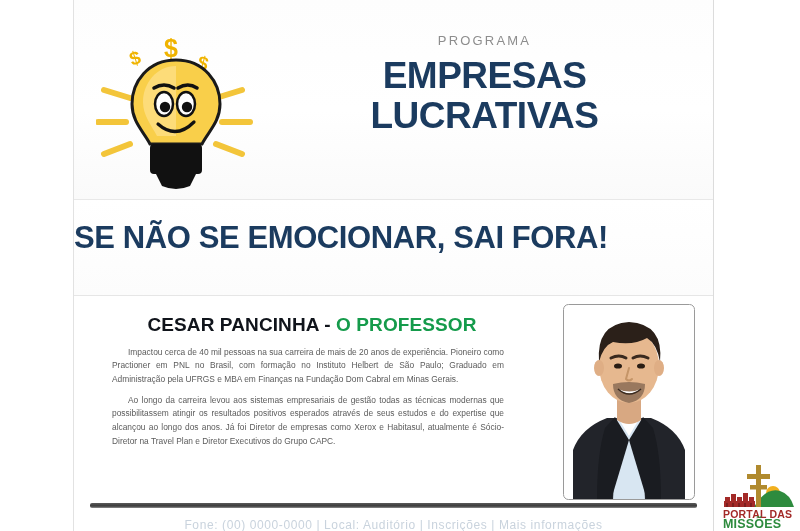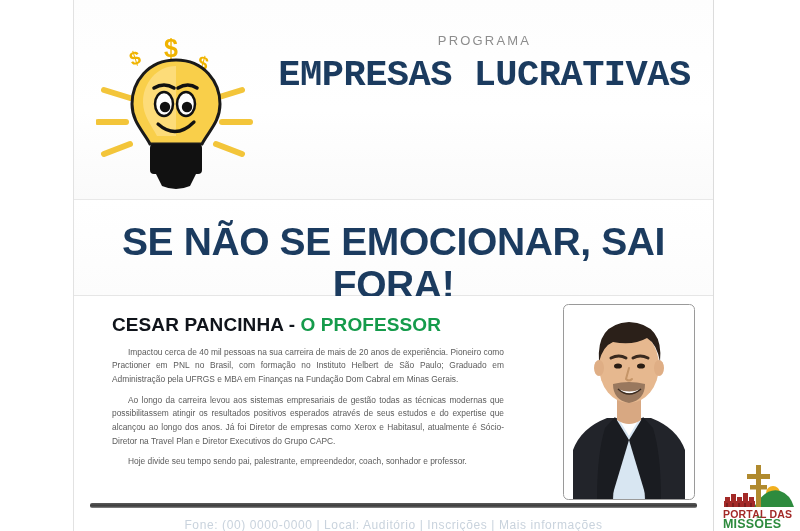--- a/index.html
+++ b/index.html
@@ -64,38 +64,37 @@
   }
   .bigtitle {
     color: #1b3b5f;
     font-weight: bold;
     text-align: center;
     letter-spacing: -0.5px;
     line-height: 1.07;
     margin-top: 8px;
   }
   .bigtitle .l1 { display:block; font-size: 37px; }
-  .bigtitle .l2 { display:block; font-size: 37px; font-family: Liberation Mono, monospace; }
+  .bigtitle .l2 { display:block; font-size: 37px; }
 
   
   #palestra-band {
     position: relative;
     height: 96px;
     background: linear-gradient(180deg, #ffffff 0%, #fcfcfc 100%);
     border-bottom: 1px solid #e6e6e6;
     box-sizing: border-box;
     padding-top: 16px;
   }
   #palestra-band .kicker { font-size: 19px; letter-spacing: 2.4px; }
   .palestra-title {
     margin-top: 5px;
     color: #1b3b5f;
     font-weight: bold;
-    font-size: 39px;
-    text-align: center;
+    font-size: 31px;
     letter-spacing: -0.4px;
     line-height: 1.1;
   }
 
   
   #speaker-band {
     position: relative;
     height: 209px;
     background: #ffffff;
     box-sizing: border-box;
@@ -106,20 +105,21 @@
     top: 18px;
     width: 400px;
   }
   #speaker-name {
     font-size: 19px;
     font-weight: bold;
     letter-spacing: 0.1px;
     line-height: 1.15;
     margin-bottom: 10px;
     white-space: nowrap;
+    text-align: center;
   }
   #speaker-name .nm { color: #10141b; }
   #speaker-name .dash { color: #10141b; }
   #speaker-name .role { color: #159b4b; }
 
   .bio-p {
     font-size: 8.4px;
     line-height: 1.62;
     color: #5b5b5b;
     text-align: justify;
@@ -249,21 +249,20 @@
 
   <div id="speaker-band">
 
     <div id="speaker-copy">
       <div id="speaker-name">
         <span class="nm">CESAR PANCINHA</span><span class="dash"> - </span><span class="role">O PROFESSOR</span>
       </div>
 
       <p class="bio-p">Impactou cerca de 40 mil pessoas na sua carreira de mais de 20 anos de experiência. Pioneiro como Practioner em PNL no Brasil, com formação no Instituto Helbert de São Paulo; Graduado em Administração pela UFRGS e MBA em Finanças na Fundação Dom Cabral em Minas Gerais.</p>
       <p class="bio-p">Ao longo da carreira levou aos sistemas empresariais de gestão todas as técnicas modernas que possibilitassem atingir os resultados positivos esperados através de seus estudos e do expertise que alcançou ao longo dos anos. Já foi Diretor de empresas como Xerox e Habitasul, atualmente é Sócio-Diretor na Travel Plan e Diretor Executivos do Grupo CAPC.</p>
-      <p class="bio-p last">Hoje divide seu tempo sendo pai, palestrante, empreendedor, coach, sonhador e professor.</p>
     </div>
 
     <div id="speaker-photo">
       <svg viewBox="0 0 132 196" width="132" height="196">
         <defs>
           <clipPath id="photoClip">
             <rect x="0" y="0" width="132" height="196" rx="5"></rect>
           </clipPath>
         </defs>
         <g clip-path="url(#photoClip)">

